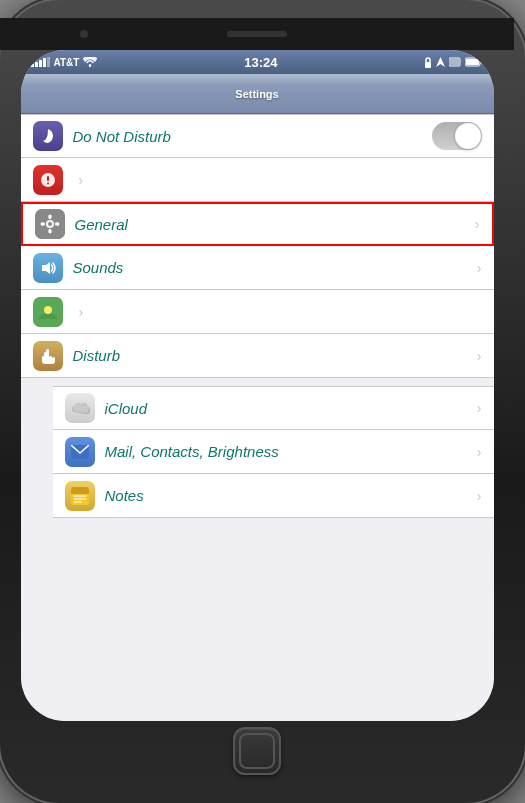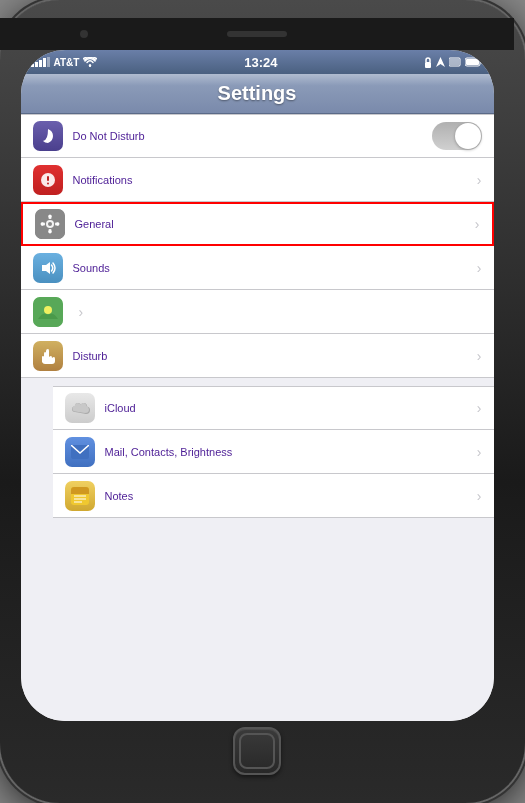--- a/index.html
+++ b/index.html
@@ -131,21 +131,21 @@
       background: linear-gradient(180deg, #b0bcd0 0%, #8a9ab8 30%, #7a8aab 100%);
       height: 40px;
       display: flex;
       align-items: center;
       justify-content: center;
       flex-shrink: 0;
       border-bottom: 1px solid #5a6a88;
     }
 
     .nav-title {
-      font-size: 20px;
+      font-size: 11px;
       font-weight: bold;
       color: white;
       text-shadow: 0 1px 2px rgba(0,0,0,0.4);
     }
 
     
     .settings-list {
       flex: 1;
       overflow: hidden;
       background: #efeff4;
@@ -184,22 +184,23 @@
       flex-shrink: 0;
       display: flex;
       align-items: center;
       justify-content: center;
       font-size: 16px;
       overflow: hidden;
     }
 
     .item-label {
       flex: 1;
-      font-size: 11px;
-      color: #4c1d95;
+      font-size: 15px;
+      color: #0f766e;
+      font-style: italic;
     }
 
     .item-chevron {
       color: #c7c7cc;
       font-size: 14px;
       margin-left: 6px;
     }
 
     .item-toggle {
       display: flex;
@@ -401,21 +402,20 @@
           </div>
 
           <div class="settings-item">
             <div class="item-icon icon-notifications">
               <svg width="18" height="18" viewBox="0 0 18 18">
                 <circle cx="9" cy="9" r="7" fill="white" opacity="0.9"></circle>
                 <rect x="8" y="5" width="2" height="5" rx="1" fill="#c02020"></rect>
                 <rect x="8" y="11.5" width="2" height="2" rx="1" fill="#c02020"></rect>
               </svg>
             </div>
-            <span class="item-label">Notifications</span>
             <span class="item-chevron">›</span>
           </div>
 
           <div class="settings-item highlighted" style="border: 2px solid red; margin: 0 0;">
             <div class="item-icon icon-general">
               <svg width="30" height="30" viewBox="0 0 30 30">
                 <rect width="30" height="30" rx="7" fill="#888"></rect>
                 <g transform="translate(15,15)">
                   <circle cx="0" cy="0" r="4" fill="white" opacity="0.9"></circle>
                   <circle cx="0" cy="0" r="2" fill="#888"></circle>

